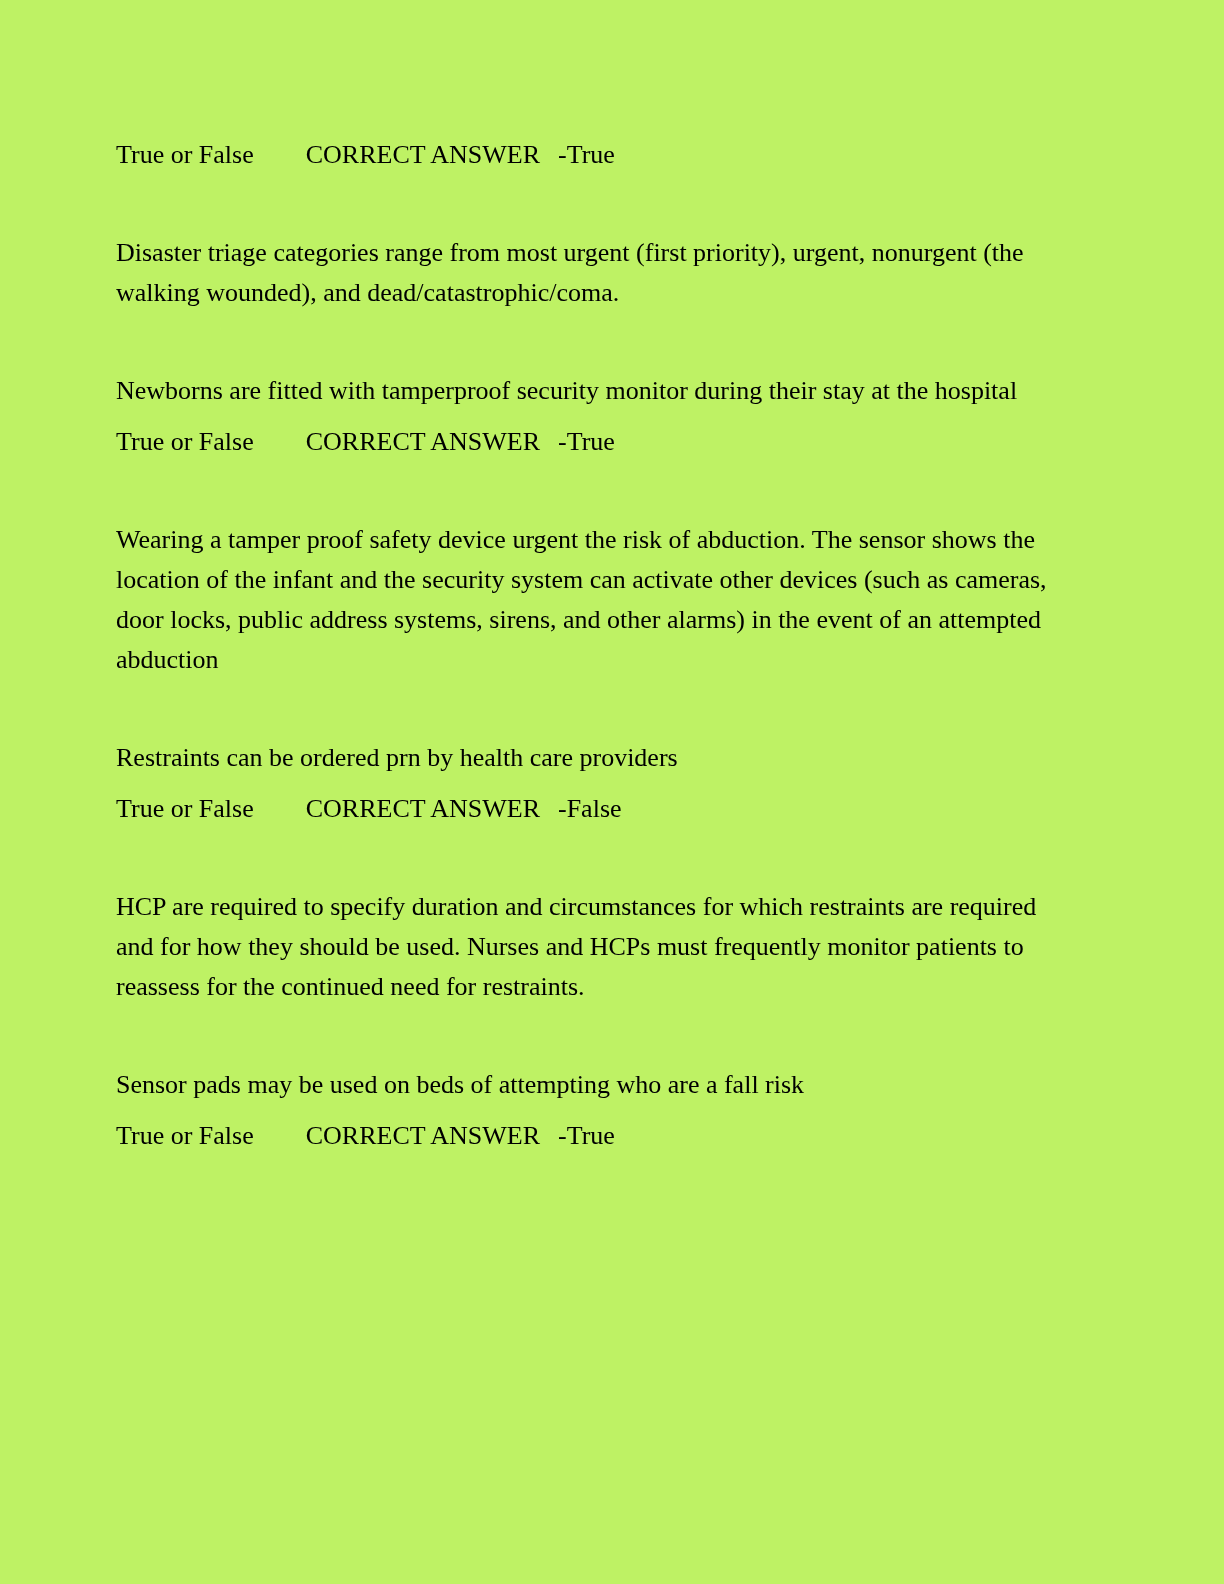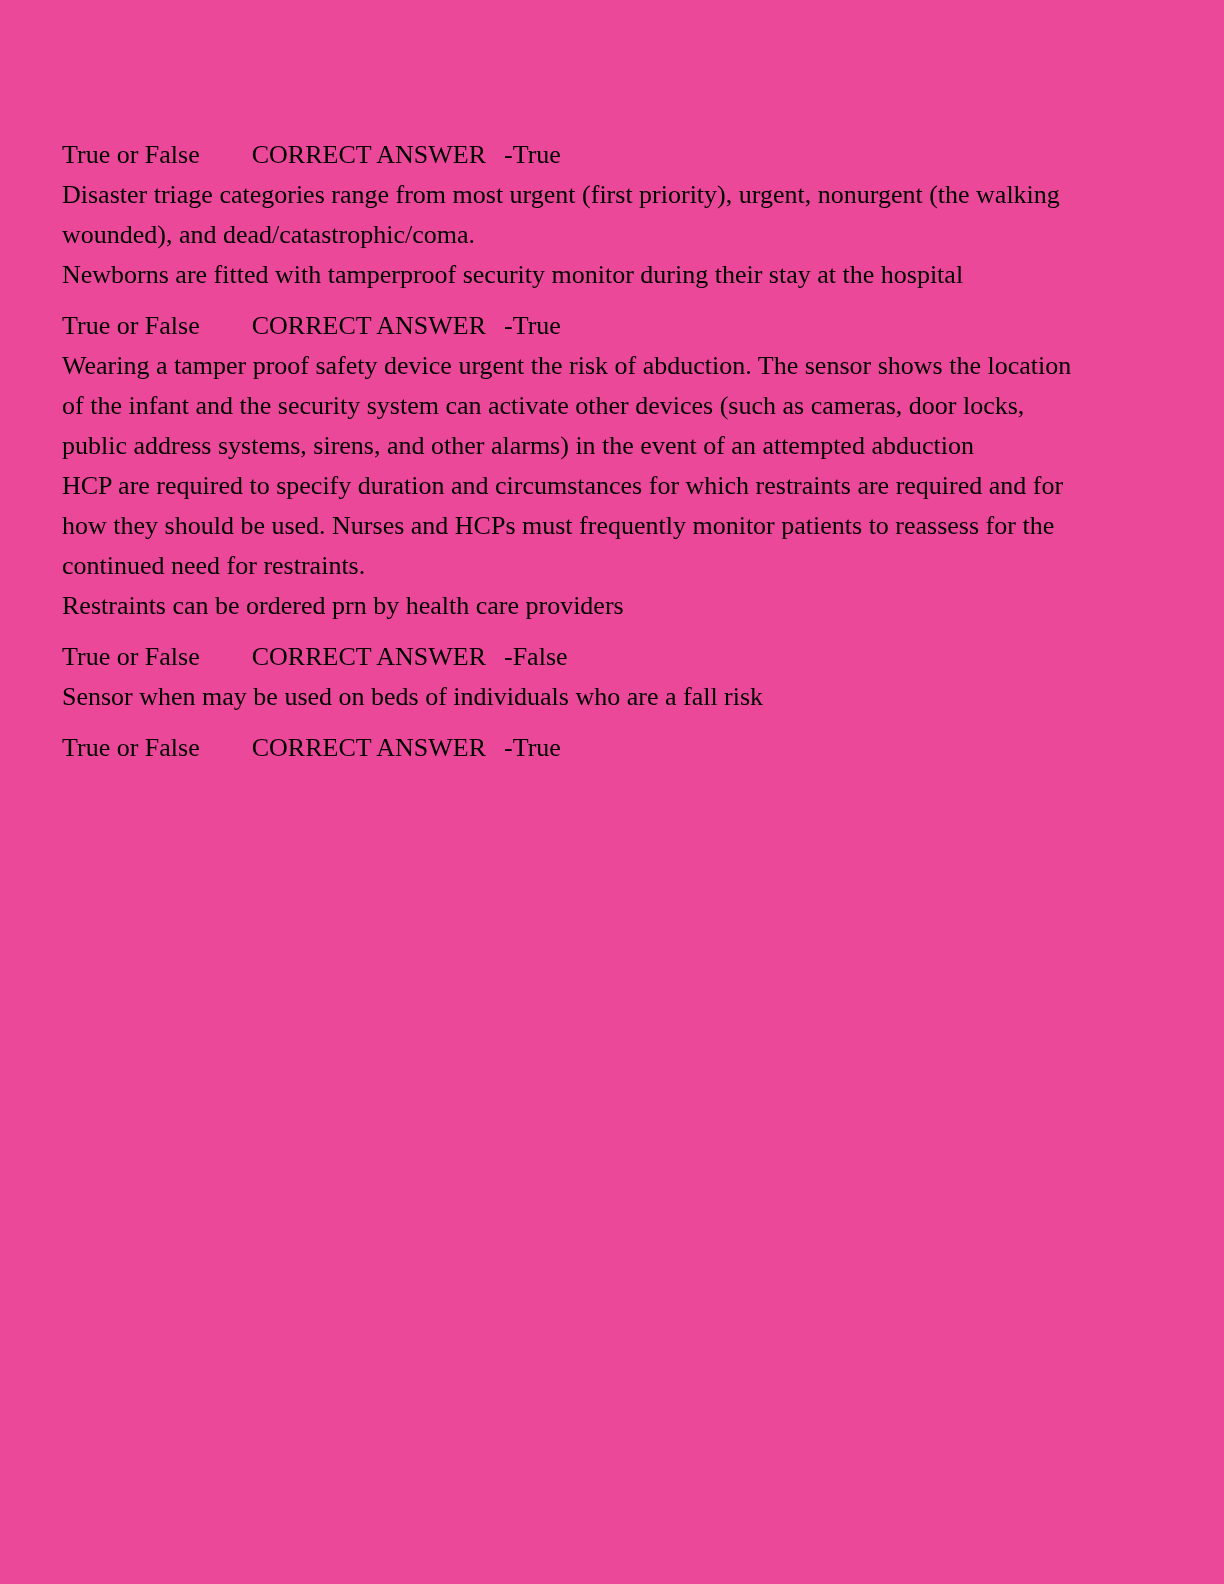--- a/index.html
+++ b/index.html
@@ -9,26 +9,26 @@
     height: 1584px;
     background: #ffffff;
     color: #000000;
     font-family: "Liberation Serif", "DejaVu Serif", serif;
     font-size: 26px;
   }
   .page {
     box-sizing: border-box;
     width: 1224px;
     height: 1584px;
-    padding: 135px 144px 40px 62px;
+    padding: 135px 144px 40px 116px;
     overflow: hidden;
-    background: #ec4899;
+    background: #bef264;
   }
   .group { margin: 0; }
-  .group + .group { }
+  .group + .group { margin-top: 58px; }
   p { margin: 0; line-height: 40px; }
   .statement { white-space: normal; }
   .answer-line.attached { margin-top: 11px; }
   .ca-label { margin-left: 52px; }
   .ca-value { margin-left: 18px; }
 </style>
 </head>
 <body style="background: rgb(255, 255, 255); color: rgb(0, 0, 0);">
 
 <div class="page">
@@ -40,24 +40,24 @@
         <p class="statement">Disaster triage categories range from most urgent (first priority), urgent, nonurgent (the walking wounded), and dead/catastrophic/coma.</p>
       </div>
       <div class="group">
         <p class="statement">Newborns are fitted with tamperproof security monitor during their stay at the hospital</p>
         <p class="answer-line attached"><span class="tf-prompt">True or False</span><span class="ca-label">CORRECT ANSWER</span><span class="ca-value">-True</span></p>
       </div>
       <div class="group">
         <p class="statement">Wearing a tamper proof safety device urgent the risk of abduction. The sensor shows the location of the infant and the security system can activate other devices (such as cameras, door locks, public address systems, sirens, and other alarms) in the event of an attempted abduction</p>
       </div>
       <div class="group">
-        <p class="statement">HCP are required to specify duration and circumstances for which restraints are required and for how they should be used. Nurses and HCPs must frequently monitor patients to reassess for the continued need for restraints.</p>
-      </div>
-      <div class="group">
         <p class="statement">Restraints can be ordered prn by health care providers</p>
         <p class="answer-line attached"><span class="tf-prompt">True or False</span><span class="ca-label">CORRECT ANSWER</span><span class="ca-value">-False</span></p>
       </div>
       <div class="group">
-        <p class="statement">Sensor when may be used on beds of individuals who are a fall risk</p>
+        <p class="statement">HCP are required to specify duration and circumstances for which restraints are required and for how they should be used. Nurses and HCPs must frequently monitor patients to reassess for the continued need for restraints.</p>
+      </div>
+      <div class="group">
+        <p class="statement">Sensor pads may be used on beds of attempting who are a fall risk</p>
         <p class="answer-line attached"><span class="tf-prompt">True or False</span><span class="ca-label">CORRECT ANSWER</span><span class="ca-value">-True</span></p>
       </div>
     </div>
 </div>
 
 </body></html>

